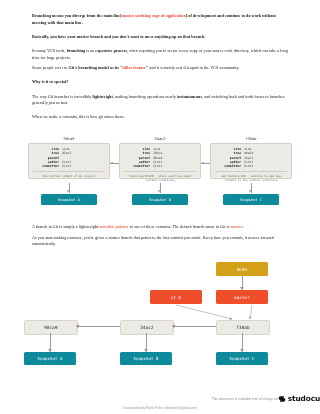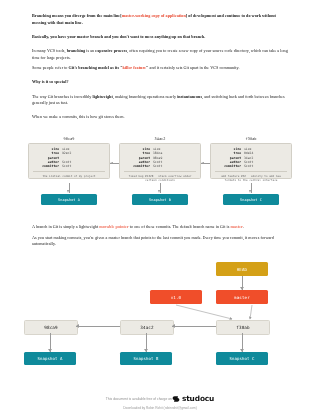--- a/index.html
+++ b/index.html
@@ -300,21 +300,21 @@
   .footer {
     position: absolute;
     left: 0;
     bottom: 4px;
     width: 320px;
     text-align: center;
   }
   .footer-row {
     display: flex;
     align-items: center;
-    justify-content: center;
+    justify-content: flex-end;
     gap: 0;
   }
   .footer-note {
     font-family: "Liberation Sans", sans-serif;
     font-size: 3.3px;
     color: #8c8c8c;
     letter-spacing: 0.01em;
   }
   .studocu-logo {
     display: flex;

